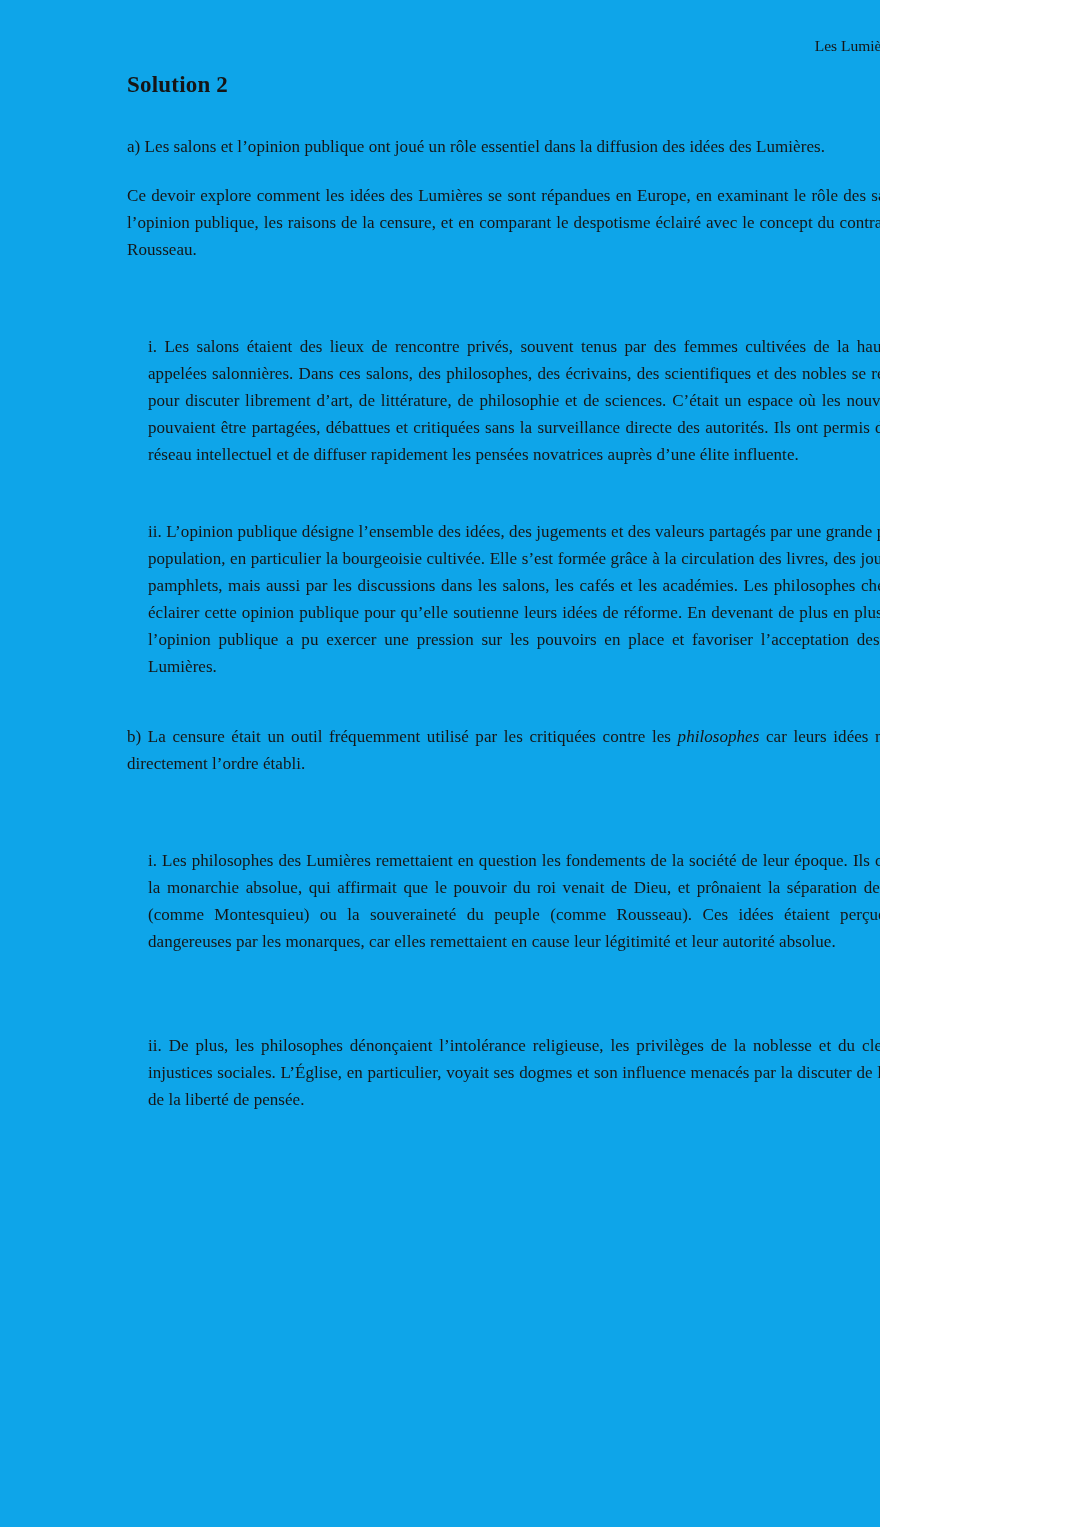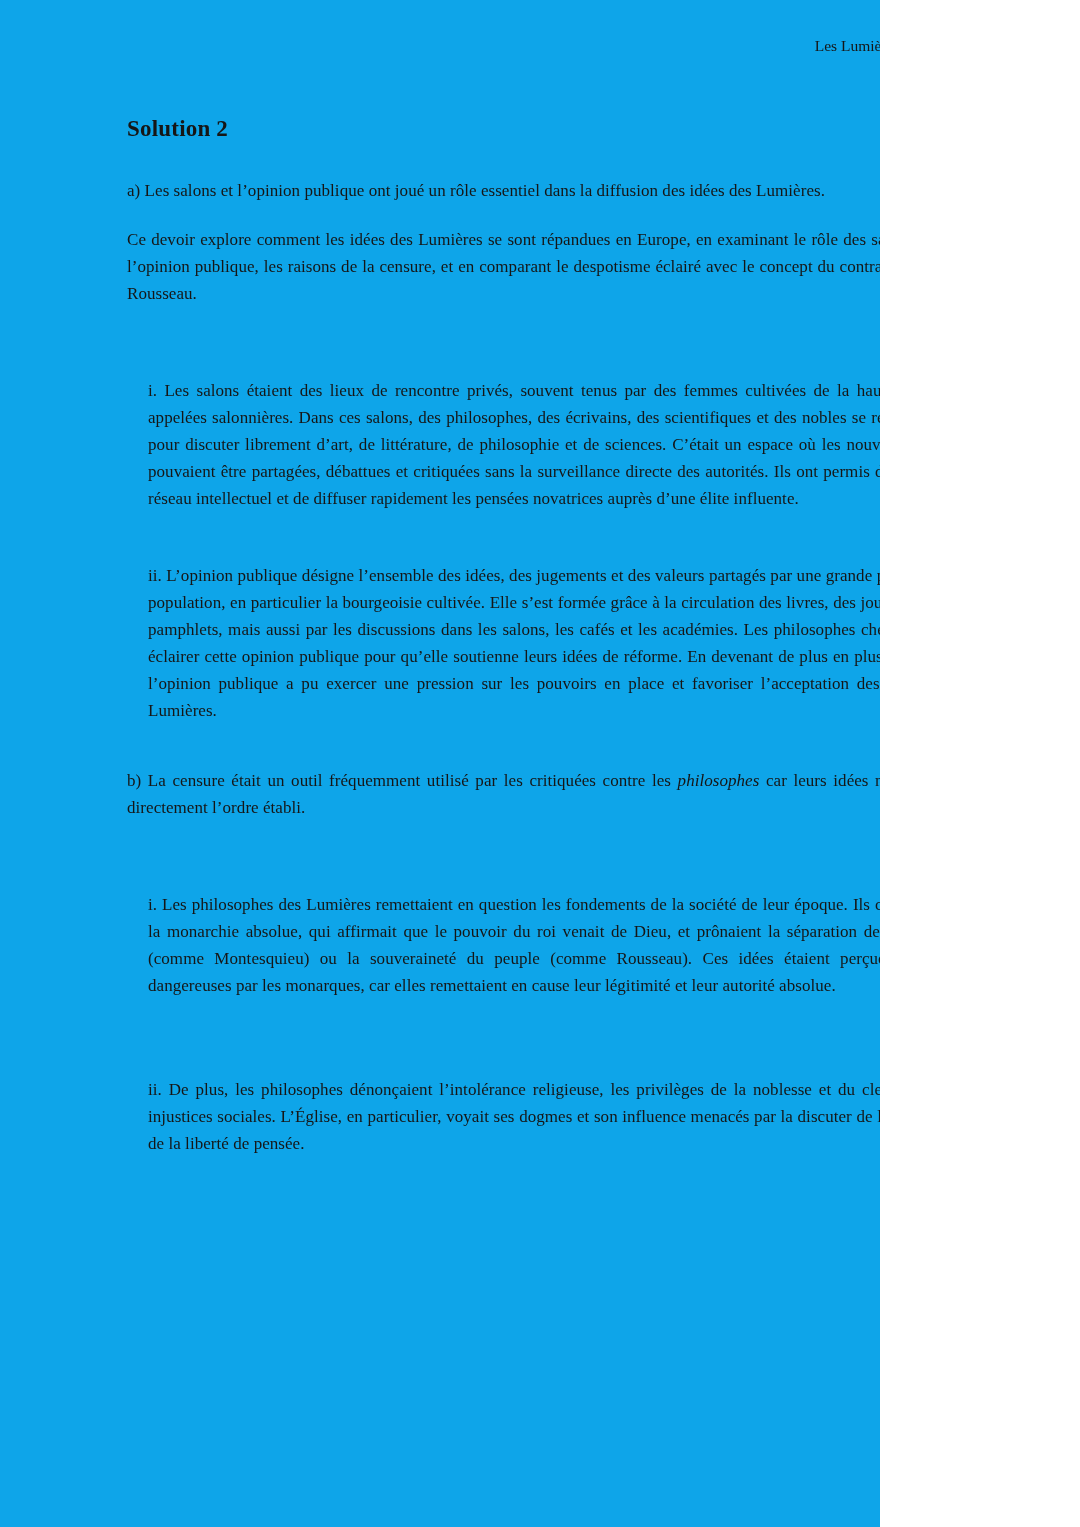--- a/index.html
+++ b/index.html
@@ -26,21 +26,21 @@
     line-height: 20px;
   }
   .content {
     position: absolute;
     top: 0;
     left: 127px;
     width: 826px;
   }
   .doc-title {
     margin: 0;
-    padding-top: 114px;
+    padding-top: 70px;
     font-size: 23px;
     font-weight: bold;
     line-height: 30px;
     text-align: left;
     letter-spacing: 0.2px;
   }
   .para {
     margin: 0;
     font-size: 17px;
     line-height: 27px;

